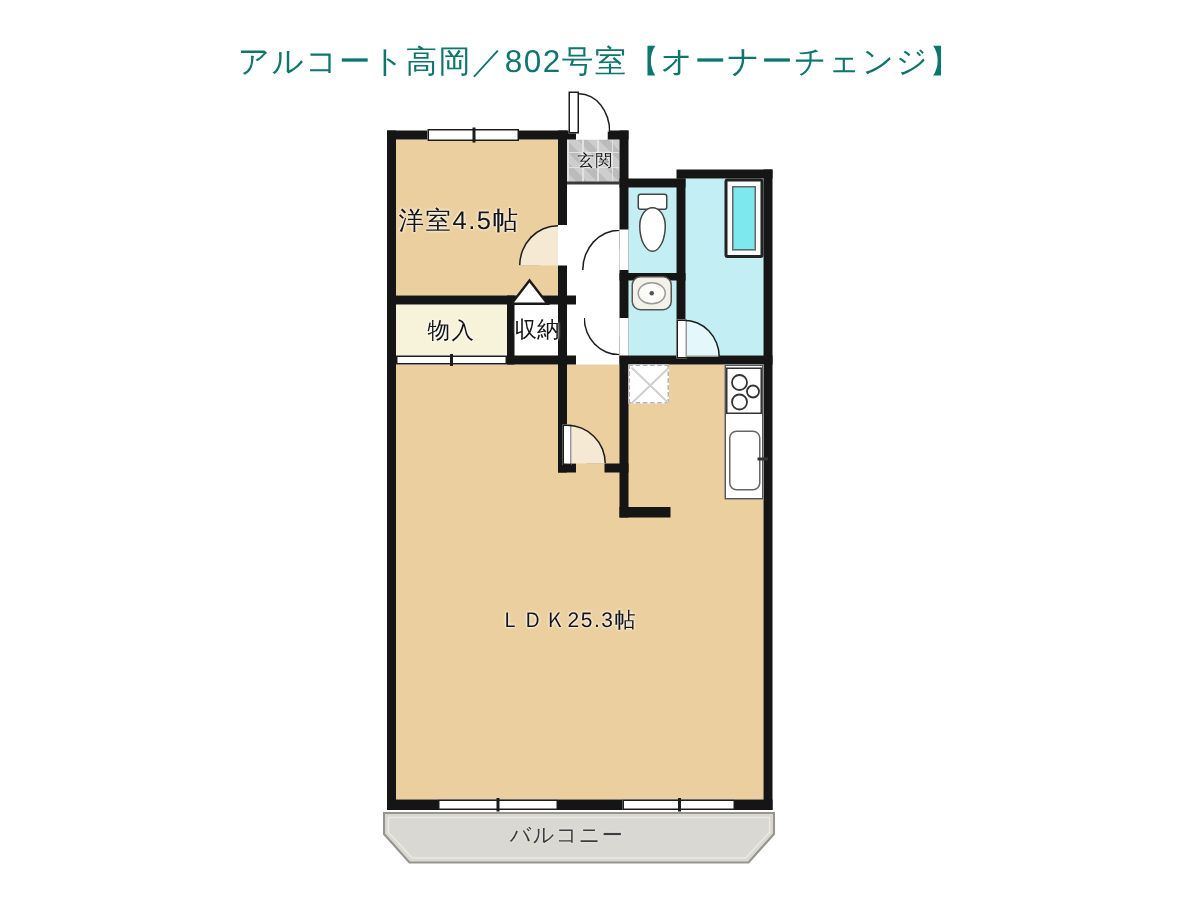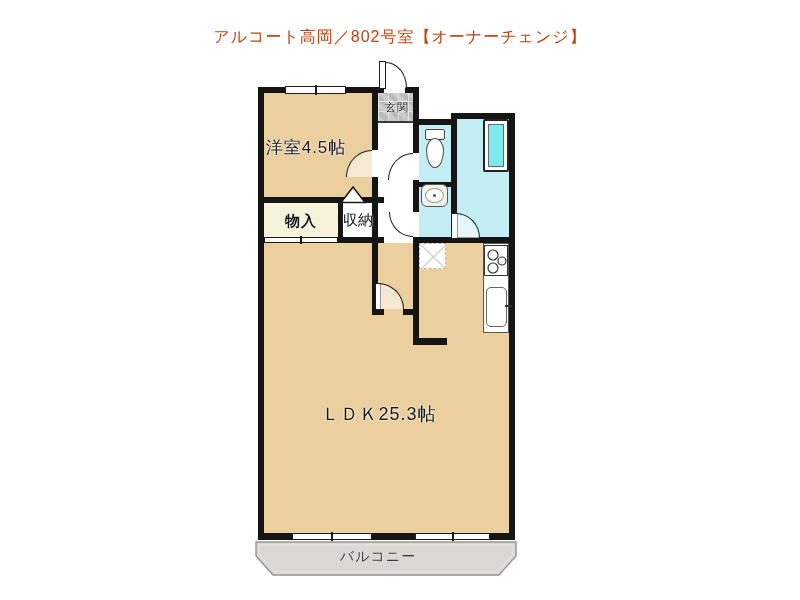--- a/index.html
+++ b/index.html
@@ -2,21 +2,21 @@
 <html><head>
 <meta charset="utf-8">
 <style>
   html,body{margin:0;padding:0;background:#ffffff;}
   .stage{position:relative;width:800px;height:600px;background:#fff;overflow:hidden;
          font-family:"Liberation Sans","DejaVu Sans",sans-serif;}
   .abs{position:absolute;}
   .wall{position:absolute;background:#151515;}
   .label{position:absolute;transform:translate(-50%,-50%);color:#161616;white-space:nowrap;
          text-shadow:0 0 2px #fff,0 0 2px #fff;letter-spacing:1px;}
-  .title{position:absolute;left:0;top:27px;width:100%;text-align:center;font-size:16px;color:#c2410c;letter-spacing:1px;}
+  .title{position:absolute;left:0;top:27px;width:100%;text-align:center;font-size:21px;color:#0f766e;letter-spacing:1px;}
   .wood{position:absolute;background-color:#eccf9f;background-image:
       repeating-linear-gradient(90deg, rgba(146,96,38,0.20) 0 1px, rgba(255,255,255,0) 1px 8px),
       repeating-linear-gradient(0deg, rgba(255,246,224,0.30) 0 9px, rgba(185,135,66,0.10) 9px 21px),
       repeating-linear-gradient(90deg, #ecd0a0 0 11px, #f3dcb2 11px 19px, #e7c globalization892 19px 23px, #efd7a9 23px 32px);}
   .white-room{position:absolute;background:#ffffff;}
   .cyan{position:absolute;background:#c3eef4;}
   .cream{position:absolute;background:#f7f3da;}
   .tile{position:absolute;background-color:#c7c7c7;background-image:
       repeating-linear-gradient(0deg,#e2e2e2 0 1px, rgba(0,0,0,0) 1px 10px),
       repeating-linear-gradient(90deg,#e2e2e2 0 1px, rgba(0,0,0,0) 1px 10px),
@@ -130,18 +130,18 @@
         <line x1="26" y1="1" x2="1" y2="25" stroke="#cfcfcf" stroke-width="1.3"></line>
       </svg>
   </div>
 
   <svg class="abs" style="left:339px;top:185px;" width="28" height="19">
     <polygon points="2,17.5 26,17.5 14,2" fill="#ffffff" stroke="#1a1a1a" stroke-width="1.6"></polygon>
   </svg>
 
   <div class="label" style="left:397px;top:107px;font-size:11px;">玄関</div>
   <div class="label" style="left:306px;top:147px;font-size:17px;">洋室4.5帖</div>
-  <div class="label" style="left:301px;top:221px;font-size:15px;font-weight:bold;">物入</div>
+  <div class="label" style="left:301px;top:221px;font-size:15px;">物入</div>
   <div class="label" style="left:358px;top:220px;font-size:15px;letter-spacing:0;">収納</div>
-  <div class="label" style="left:379px;top:414px;font-size:18px;">ＬＤＫ25.3帖</div>
+  <div class="label" style="left:379px;top:414px;font-size:14px;">ＬＤＫ25.3帖</div>
   <div class="label" style="left:378px;top:557px;font-size:14px;color:#3d3d3d;text-shadow:0 0 2px #eee;">バルコニー</div>
 
 </div>
 
 </body></html>

